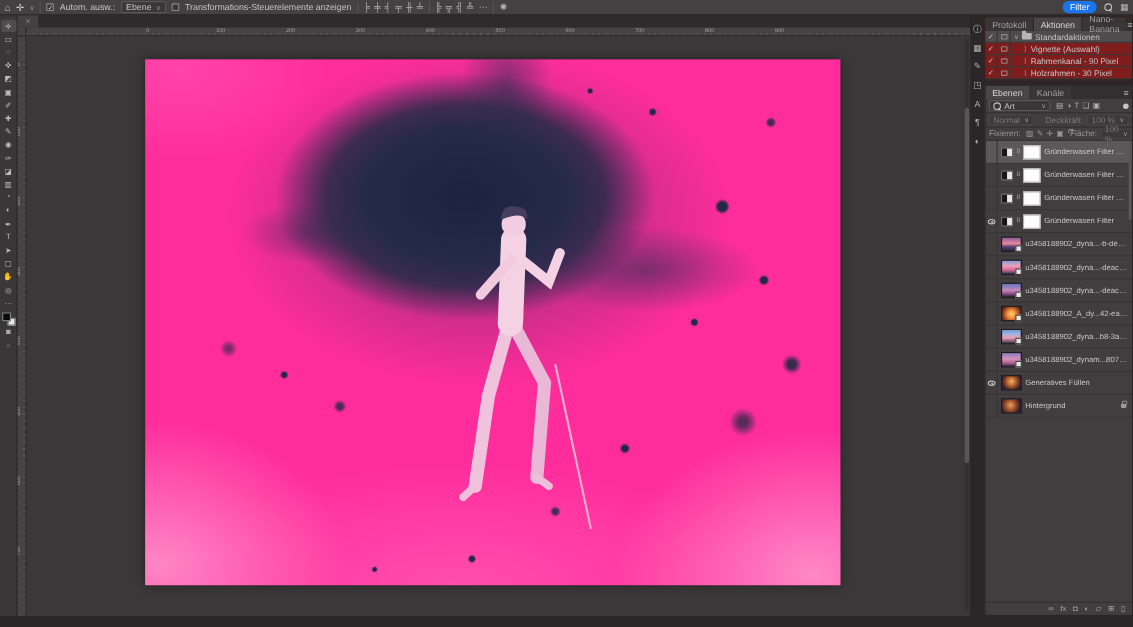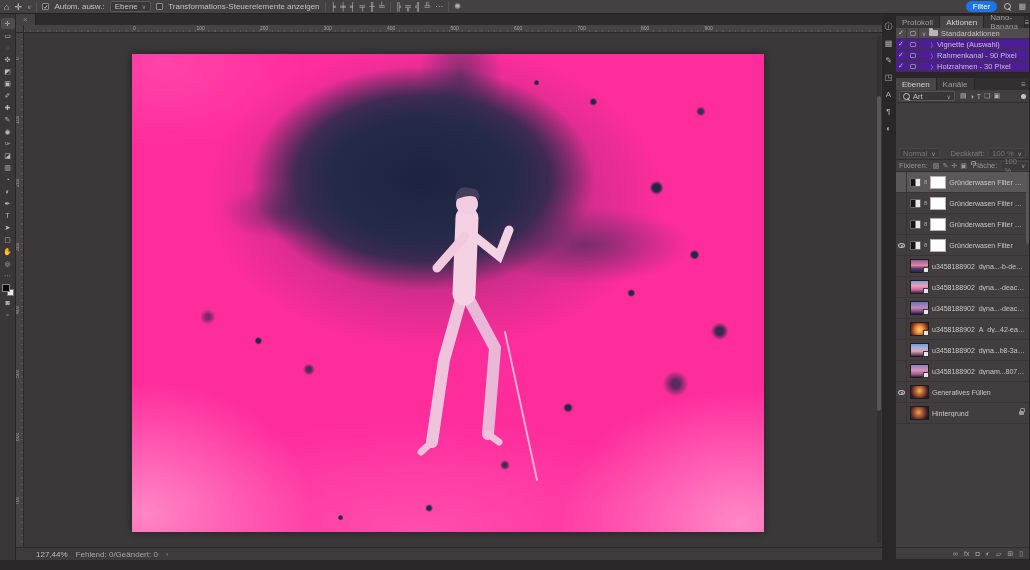--- a/index.html
+++ b/index.html
@@ -110,40 +110,40 @@
   .rightcol { width:148px; display:flex; background:#2b2728; }
   .iconstrip { width:13px; display:flex; flex-direction:column; align-items:center; gap:9px; padding-top:9px; }
   .strip-icon { font-size:8px; color:#b3afb0; line-height:8px;}
   .panels { width:135px; display:flex; flex-direction:column; padding-top:2px; }
 
   .ptabs { height:12px; background:#332f30; display:flex; align-items:stretch; font-size:8px; }
   .ptab { display:flex; align-items:center; padding:0 6px; color:#a19d9e; background:#3a3637; border-right:1px solid #2a2627;}
   .ptab.active { background:#4a4546; color:#d6d2d3; }
   .pmenu { margin-left:auto; color:#a8a4a5; font-size:8px; display:flex; align-items:center; padding-right:3px;}
 
-  .panel-actions { background:#4c1d95; border:1px solid #2a2627; border-top:none; }
+  .panel-actions { background:#7f1d1d; border:1px solid #2a2627; border-top:none; }
   .arow { height:11px; display:flex; align-items:center; font-size:7.5px; color:#c6c2c3; border-bottom:1px solid #3a3637; }
   .arow.sel { background:#504b4c; }
   .a-check { width:11px; text-align:center; font-size:7px; color:#c6c2c3; border-right:1px solid #3a3637; align-self:stretch; display:flex;align-items:center;justify-content:center;}
   .a-box { width:12px; align-self:stretch; display:flex; align-items:center; justify-content:center; border-right:1px solid #3a3637;}
   .a-box span { width:6px; height:5px; border:1px solid #8d8889; border-radius:1px; }
   .a-exp { width:10px; text-align:center; font-size:6px; color:#a8a4a5; }
   .a-exp.indent { margin-left:8px; }
   .folder { width:9px; height:6px; background:#b9b5b6; border-radius:1px; position:relative; margin-right:3px;}
   .folder::before { content:""; position:absolute; top:-2px; left:0; width:4px; height:2px; background:#b9b5b6; border-radius:1px 1px 0 0;}
 
   .panel-layers { margin-top:5px; flex:1; background:#423e3f; border:1px solid #2a2627; border-top:none;
     display:flex; flex-direction:column; overflow:hidden; }
   .lp-filter { height:13px; display:flex; align-items:center; gap:3px; padding:0 3px; border-bottom:1px solid #332f30; }
   .filterfield { height:10px; flex:0 0 56px; background:#3a3637; border:1px solid #5a5556; border-radius:2px;
     display:flex; align-items:center; gap:3px; font-size:7.5px; padding:0 3px; color:#c6c2c3;}
   .filtericons { display:flex; gap:3px; margin-left:2px; align-items:center;}
   .fi { font-size:7px; color:#b3afb0; }
   .fi-dot { width:5px; height:5px; border-radius:50%; background:#c8c4c5; margin-left:2px;}
-  .lp-blend { height:13px; display:flex; align-items:center; gap:4px; padding:0 3px; border-bottom:1px solid #332f30; color:#7d7879; font-size:7.5px;margin-top:44px;}
+  .lp-blend { height:13px; display:flex; align-items:center; gap:4px; padding:0 3px; border-bottom:1px solid #332f30; color:#7d7879; font-size:7.5px;}
   .dim-drop { height:10px; background:#3d393a; border:1px solid #4a4546; border-radius:2px; display:flex; align-items:center; gap:4px; padding:0 3px; color:#7d7879;}
   .lp-lock { height:12px; display:flex; align-items:center; gap:3px; padding:0 3px; border-bottom:1px solid #332f30; color:#9a9596; font-size:7.5px;}
   .li { font-size:7px; color:#9d999a; }
   .locksym { position:relative; width:5px; height:4px; background:#9d999a; border-radius:1px; display:inline-block; }
   .locksym::before { content:""; position:absolute; top:-3px; left:1px; width:3px; height:3px;
      border:1px solid #9d999a; border-bottom:none; border-radius:2px 2px 0 0; }
 
   .layerlist { flex:1; overflow:hidden; position:relative; }
   .lrow { height:21px; display:flex; align-items:stretch; border-bottom:1px solid #393536; }
   .lrow.sel { background:#5c5758; }
@@ -354,25 +354,20 @@
               <path d="M68,16 Q70,0 82,4 Q94,4 92,16 Q86,8 68,16 Z" fill="#453f5d" stroke="none"></path>
             </g>
           </svg>
         </div>
 
         <div class="vscroll">
           <div class="vthumb"></div>
         </div>
       </div>
 
-      <div class="statusbar">
-        <span>127,44%</span>
-        <span class="status-info">Fehlend: 0/Geändert: 0</span>
-        <span class="status-chev">›</span>
-      </div>
     </div>
 
     <div class="rightcol">
       <div class="iconstrip" id="iconstrip">
           <span class="strip-icon">ⓘ</span>
           <span class="strip-icon">▦</span>
           <span class="strip-icon">✎</span>
           <span class="strip-icon">◳</span>
           <span class="strip-icon">A</span>
           <span class="strip-icon">¶</span>

